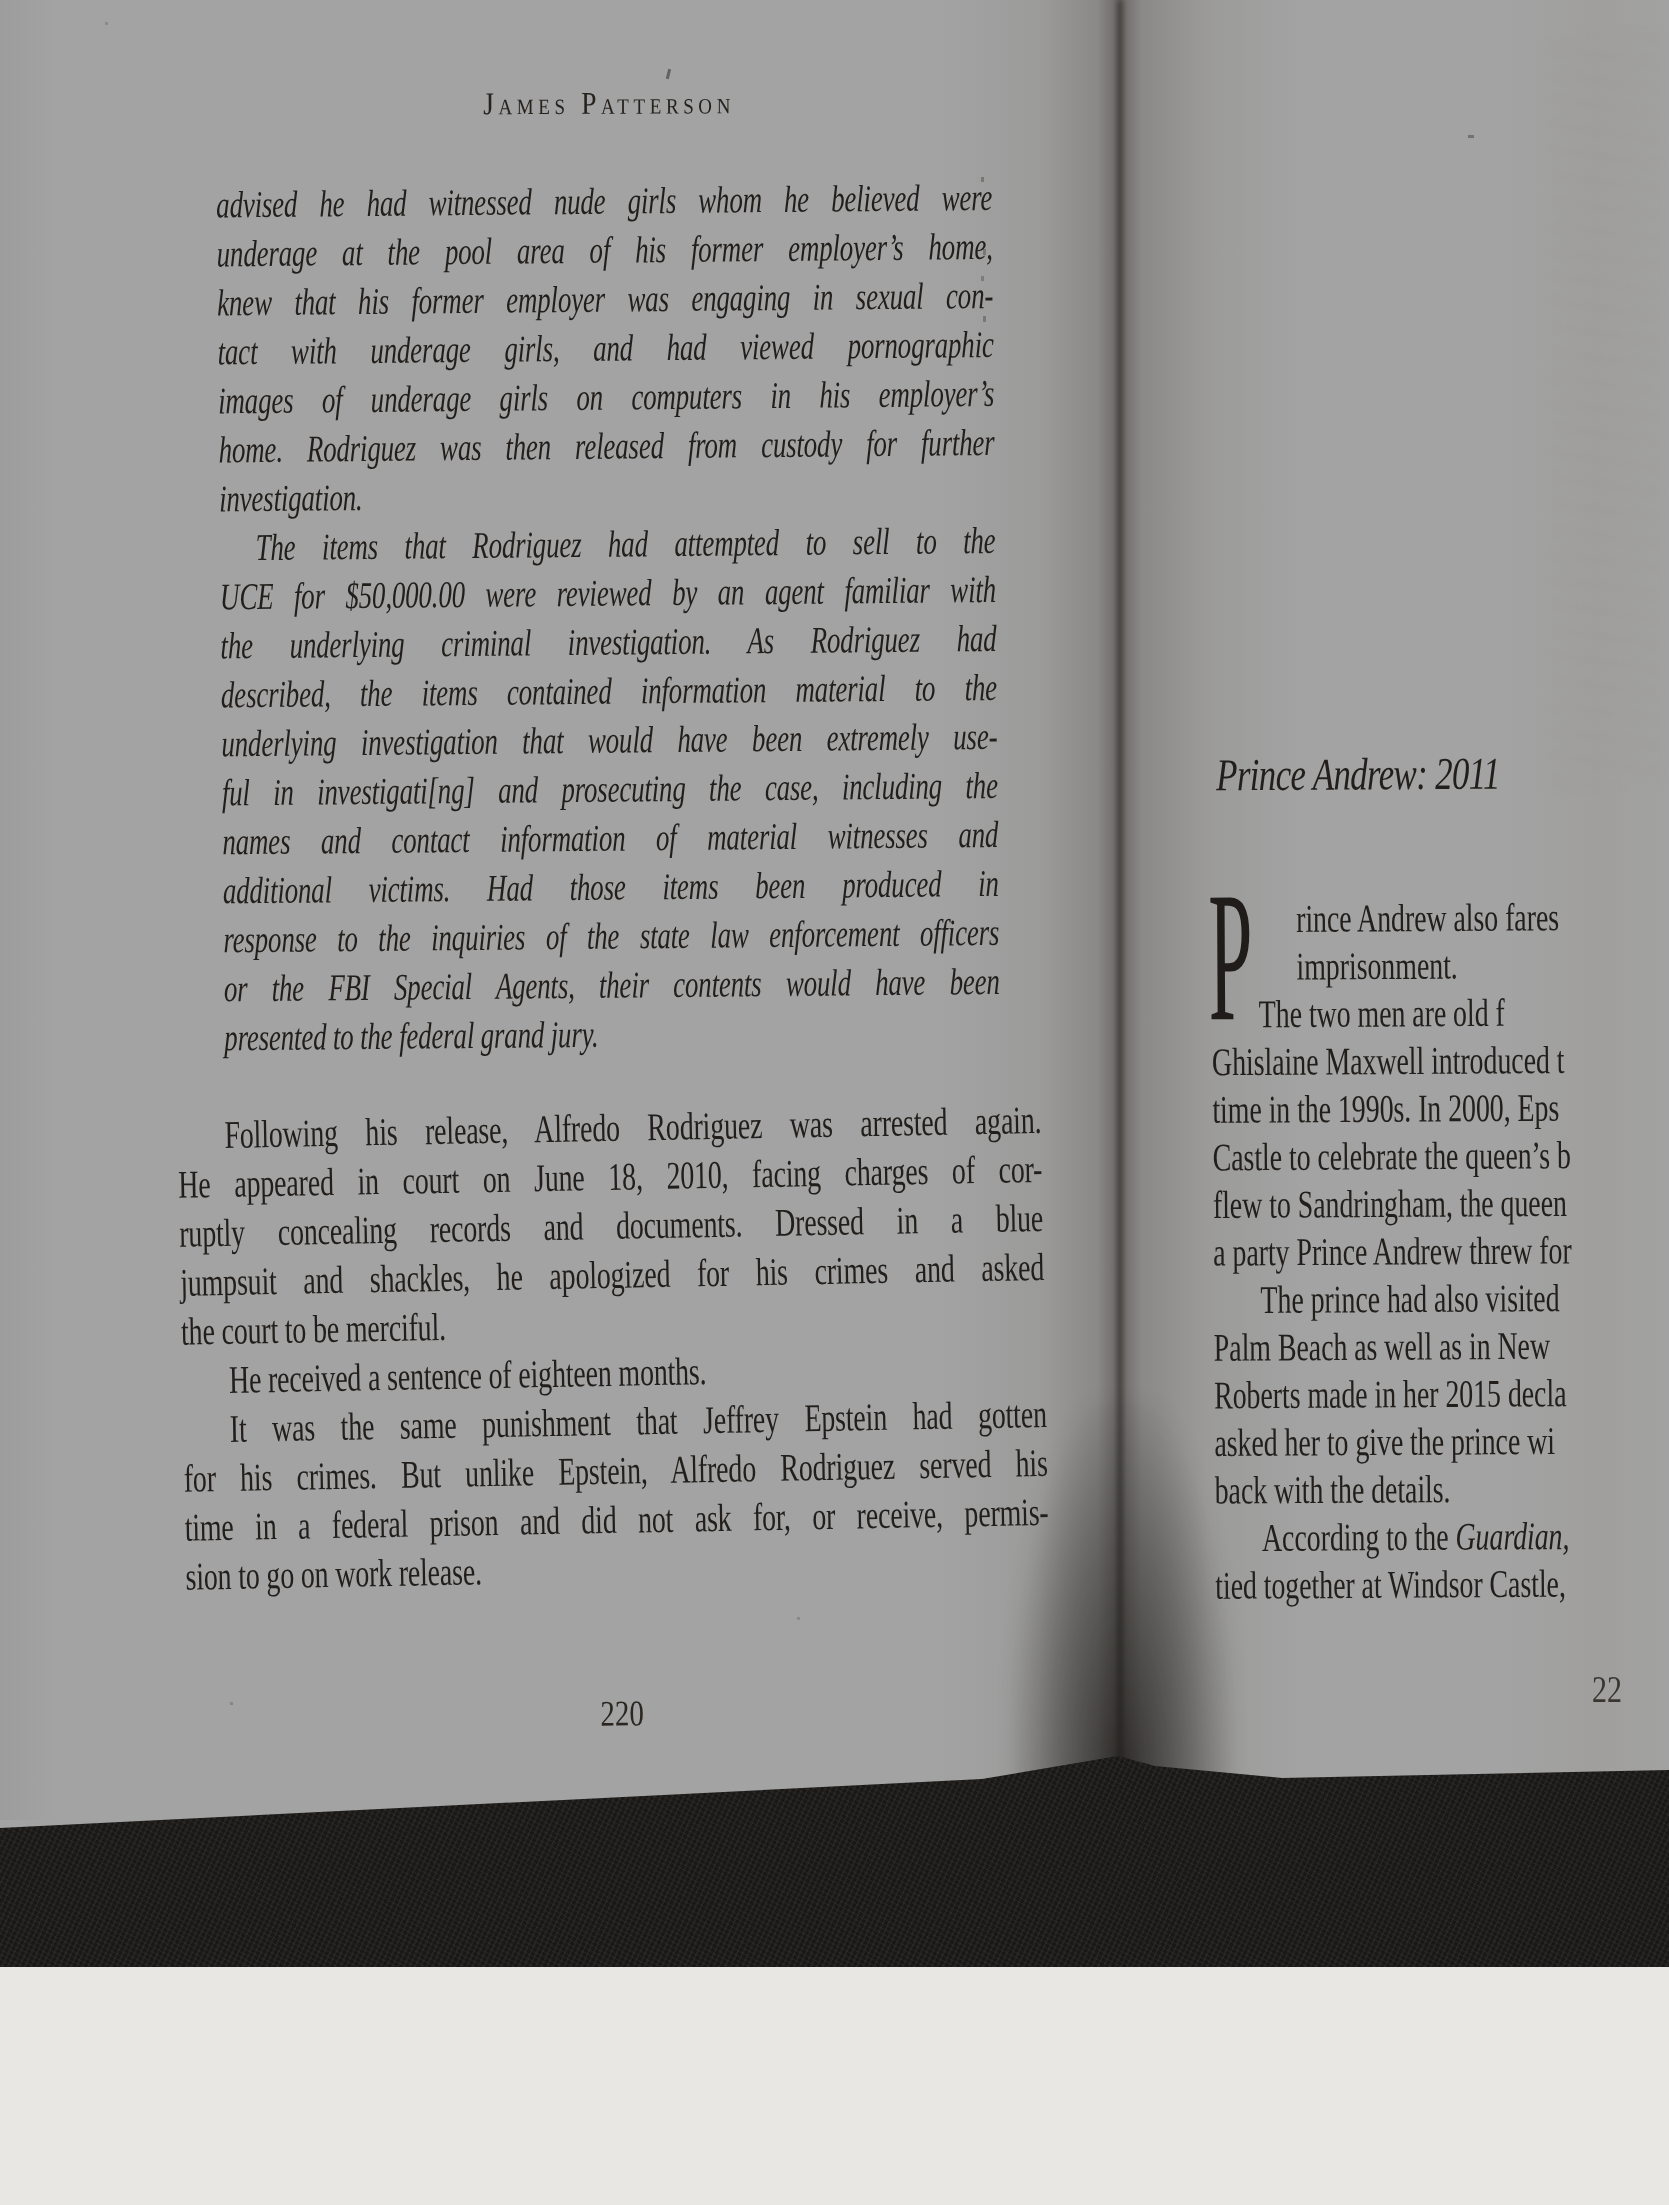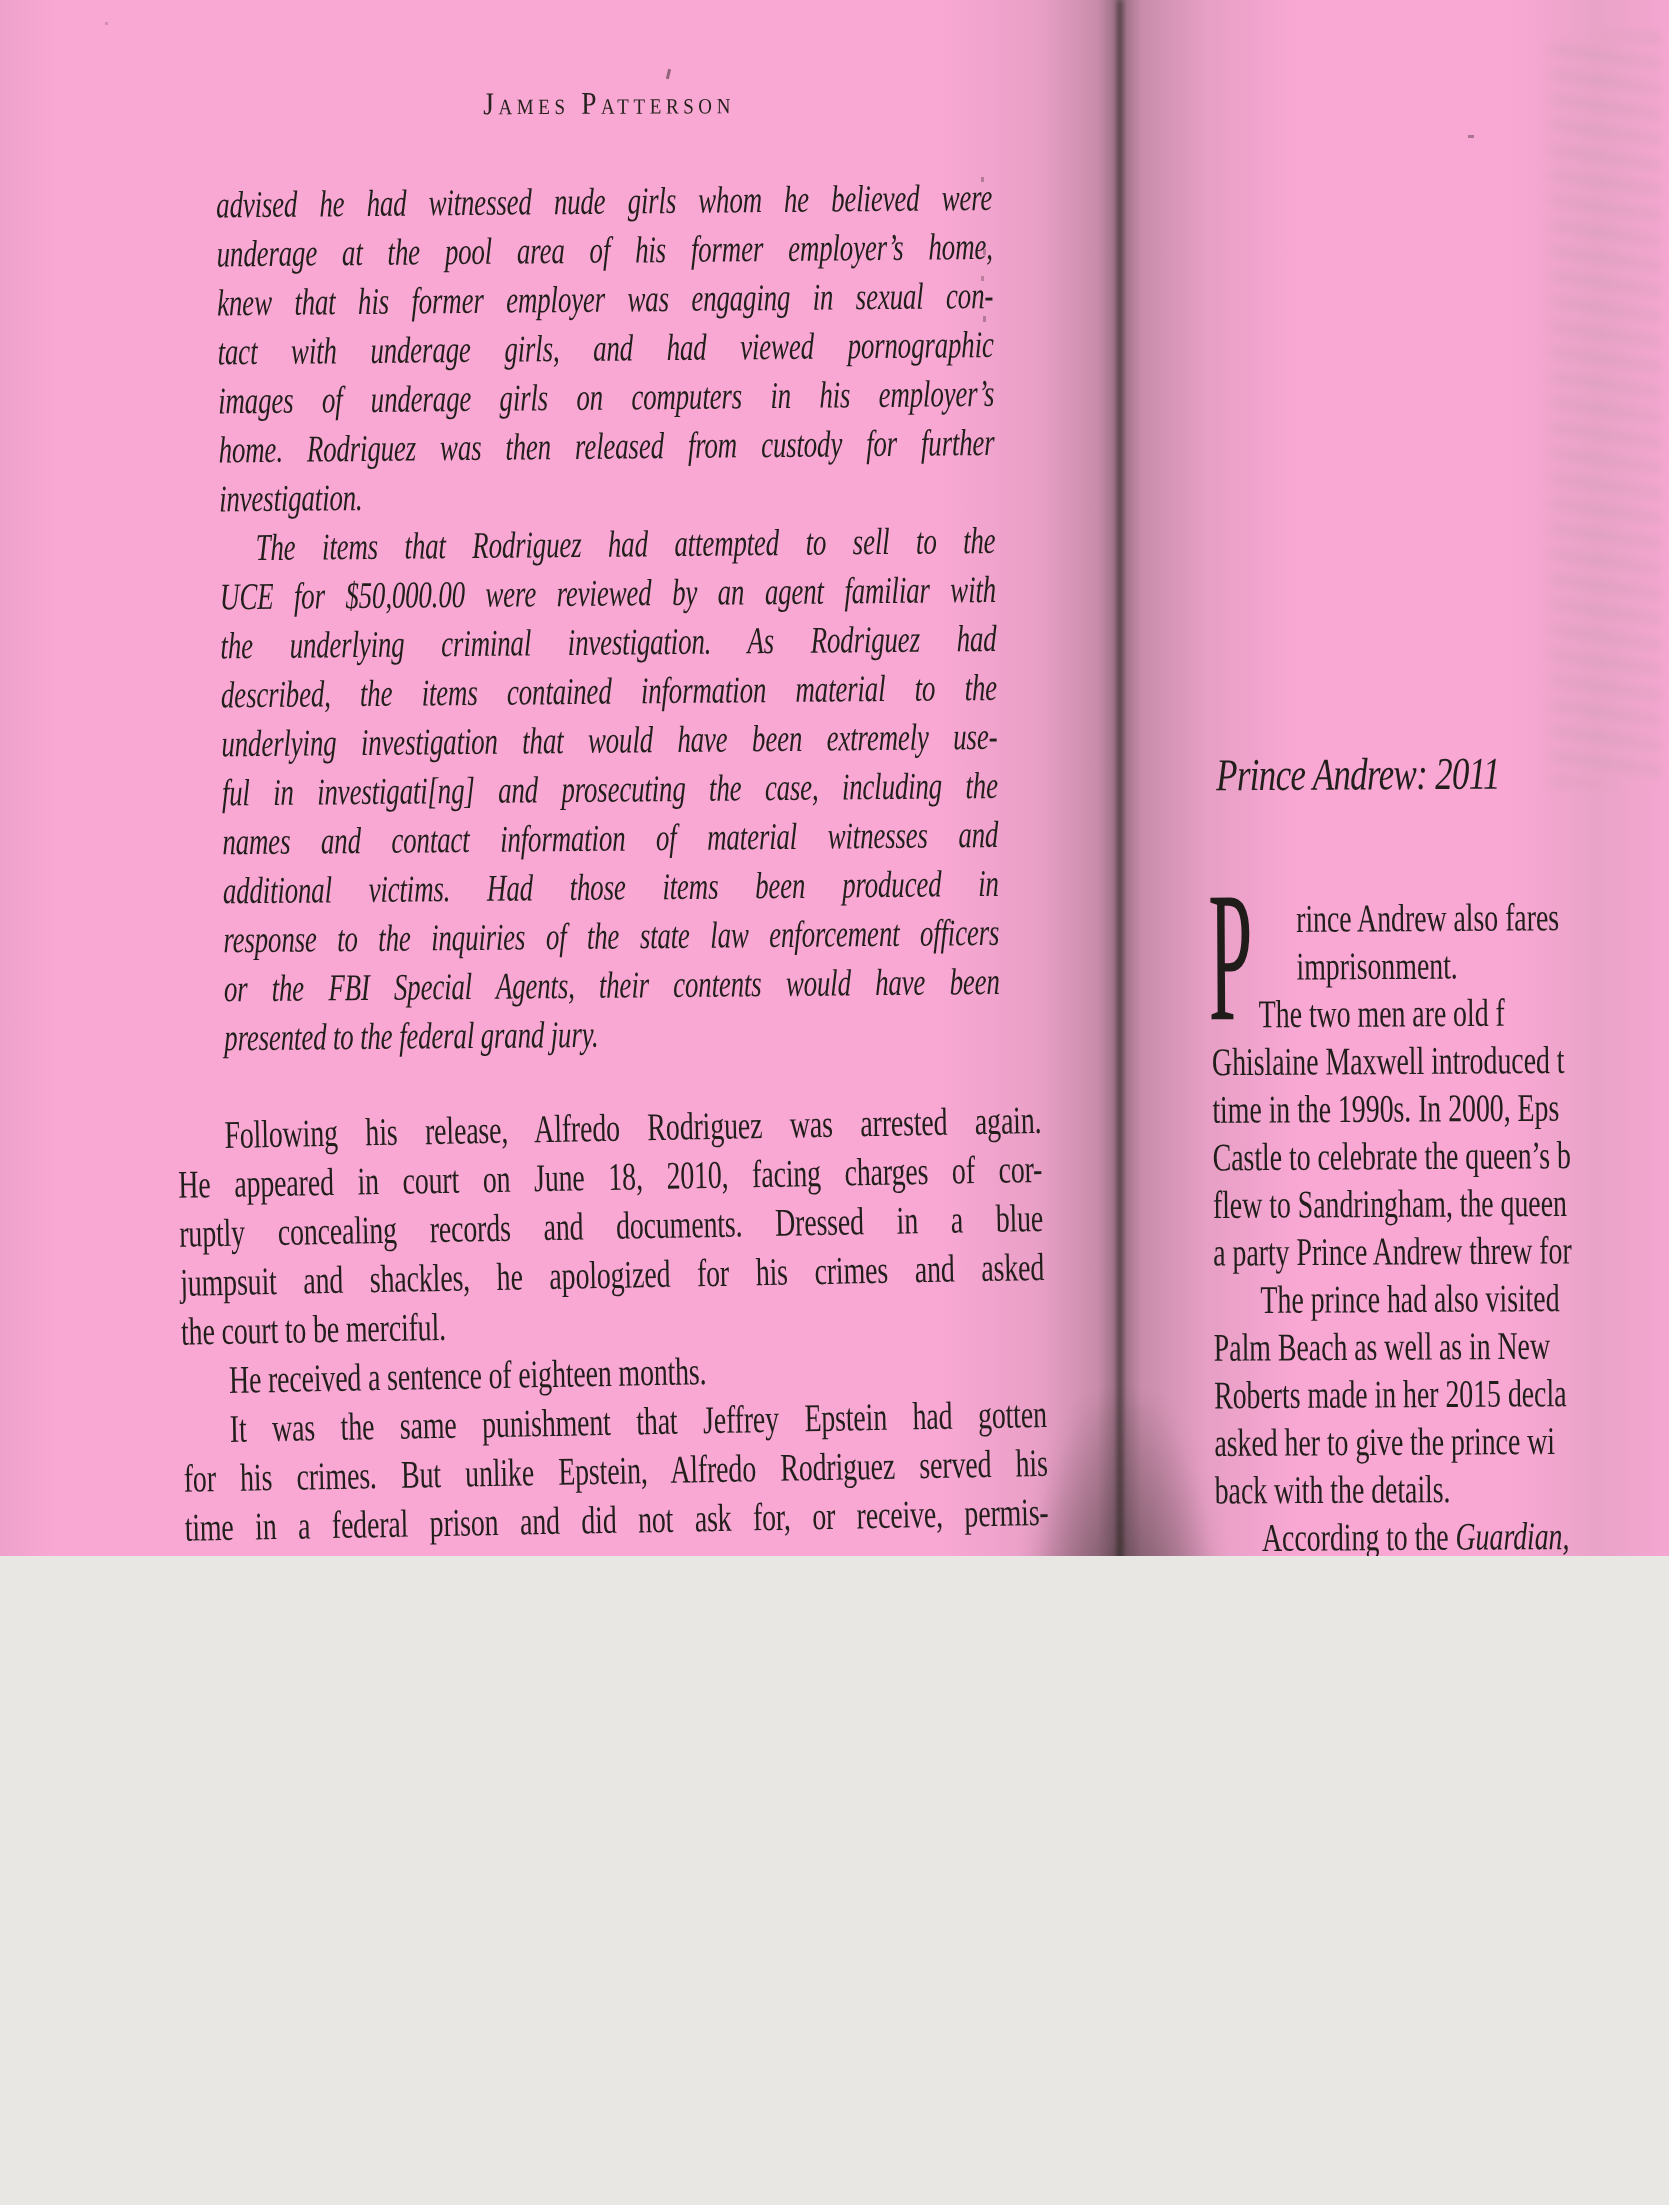--- a/index.html
+++ b/index.html
@@ -1,19 +1,19 @@
 <!DOCTYPE html>
 <html style="font-size:10.5px"><head>
 <meta charset="utf-8">
 <style>
   html,body{margin:0;padding:0;background:#e9e7e3;}
   .scan{
     position:relative;
-    width:1669px;height:1556px;
-    background:#f9a8d4;
+    width:1669px;height:1967px;
+    background:#a3a3a3;
     overflow:hidden;
     font-family:"Liberation Serif","DejaVu Serif",serif;
     color:#211e1b;
   }
   
   .left-edge-shade{position:absolute;left:0;top:0;width:59px;height:1820px;
     background:linear-gradient(90deg,rgba(60,55,50,0.06),rgba(60,55,50,0));}
   .gutter-shadow{position:absolute;left:936px;top:0;width:367px;height:1797px;
     background:linear-gradient(90deg,
       rgba(90,85,80,0) 0%,

